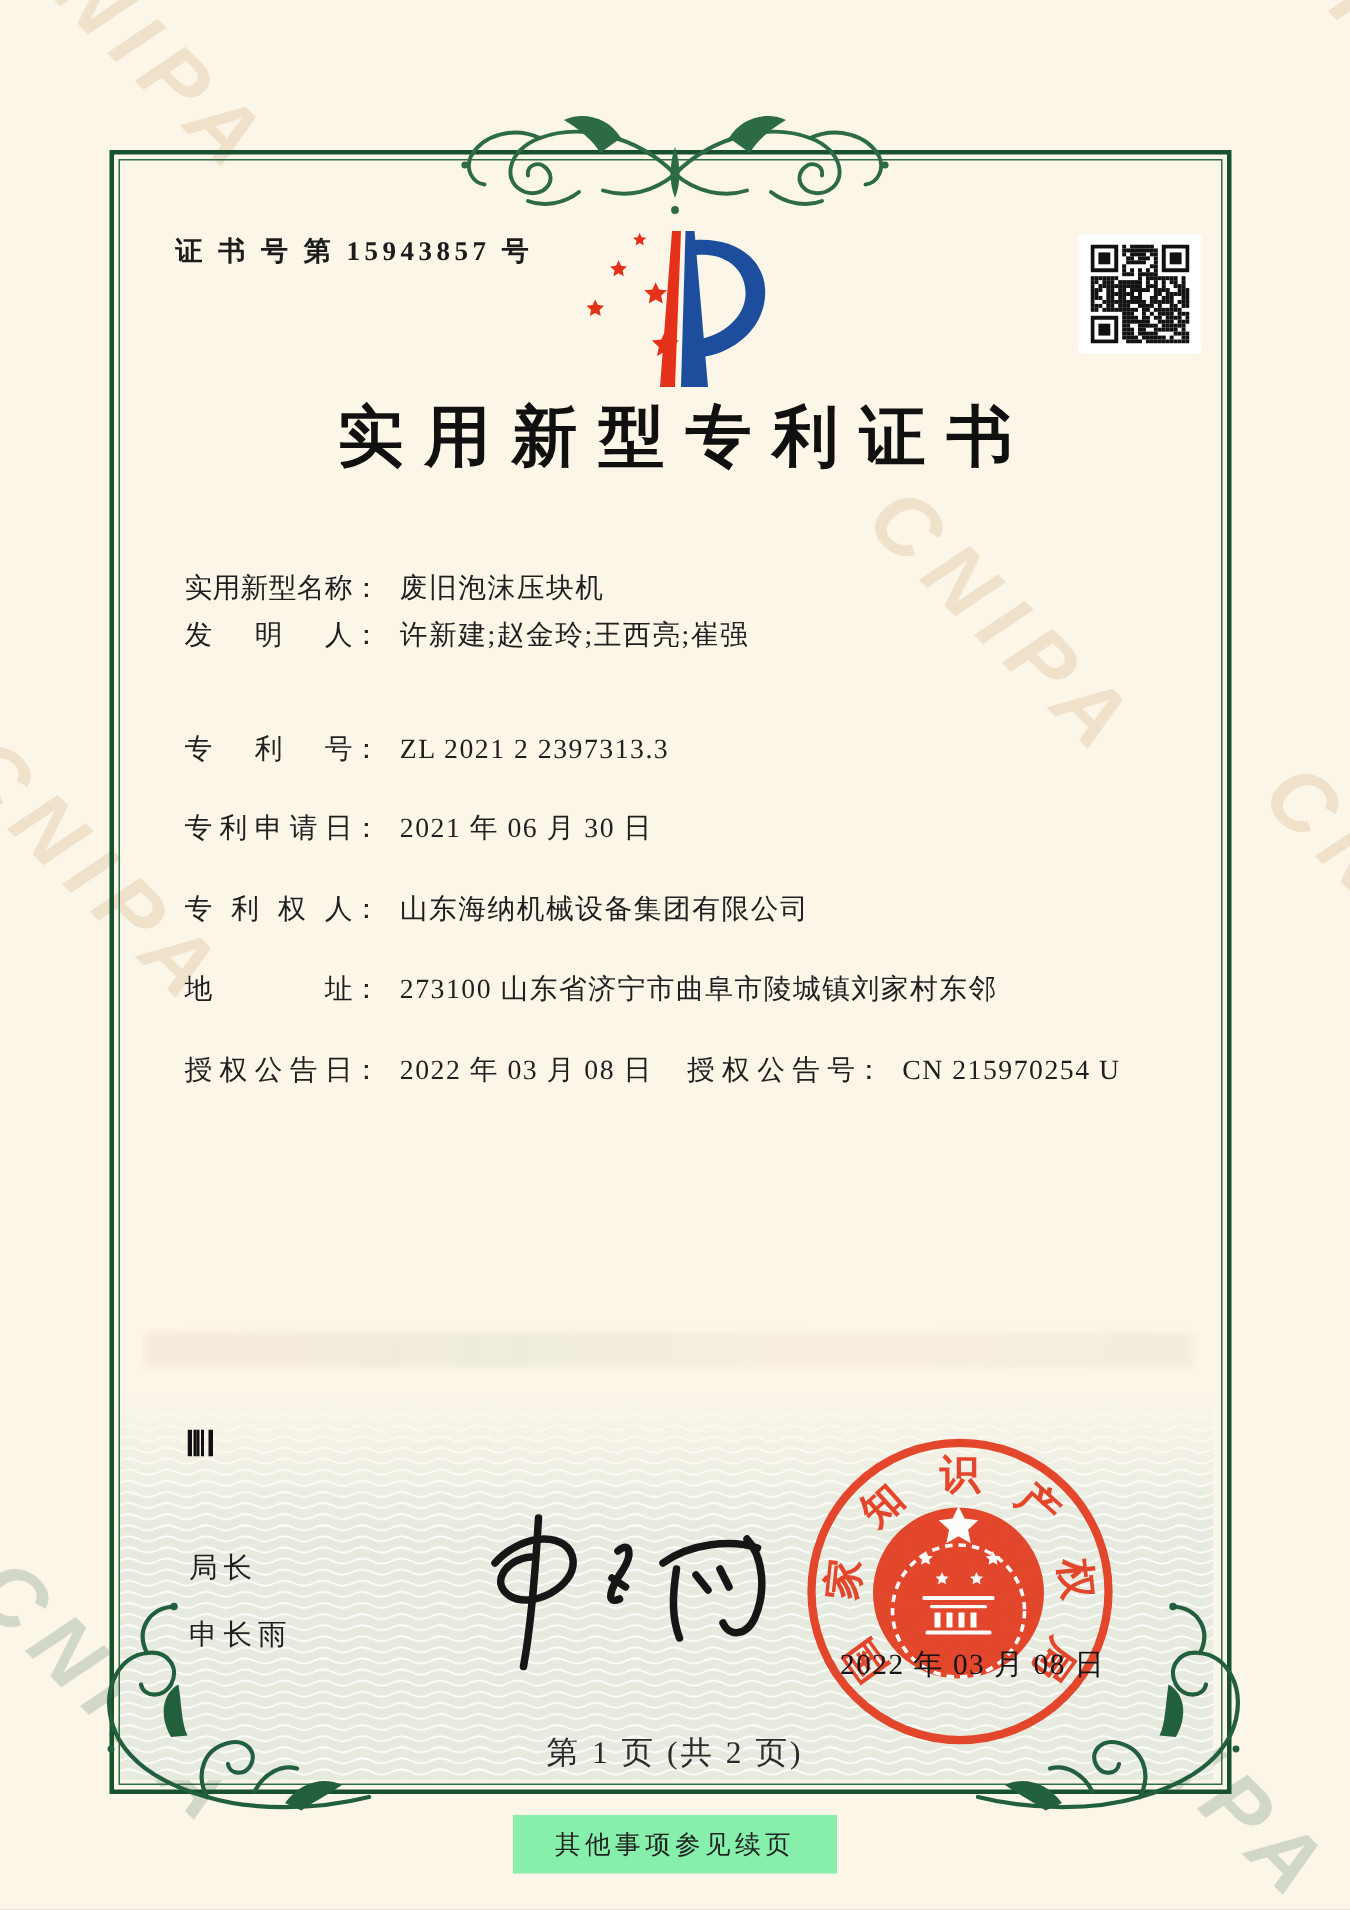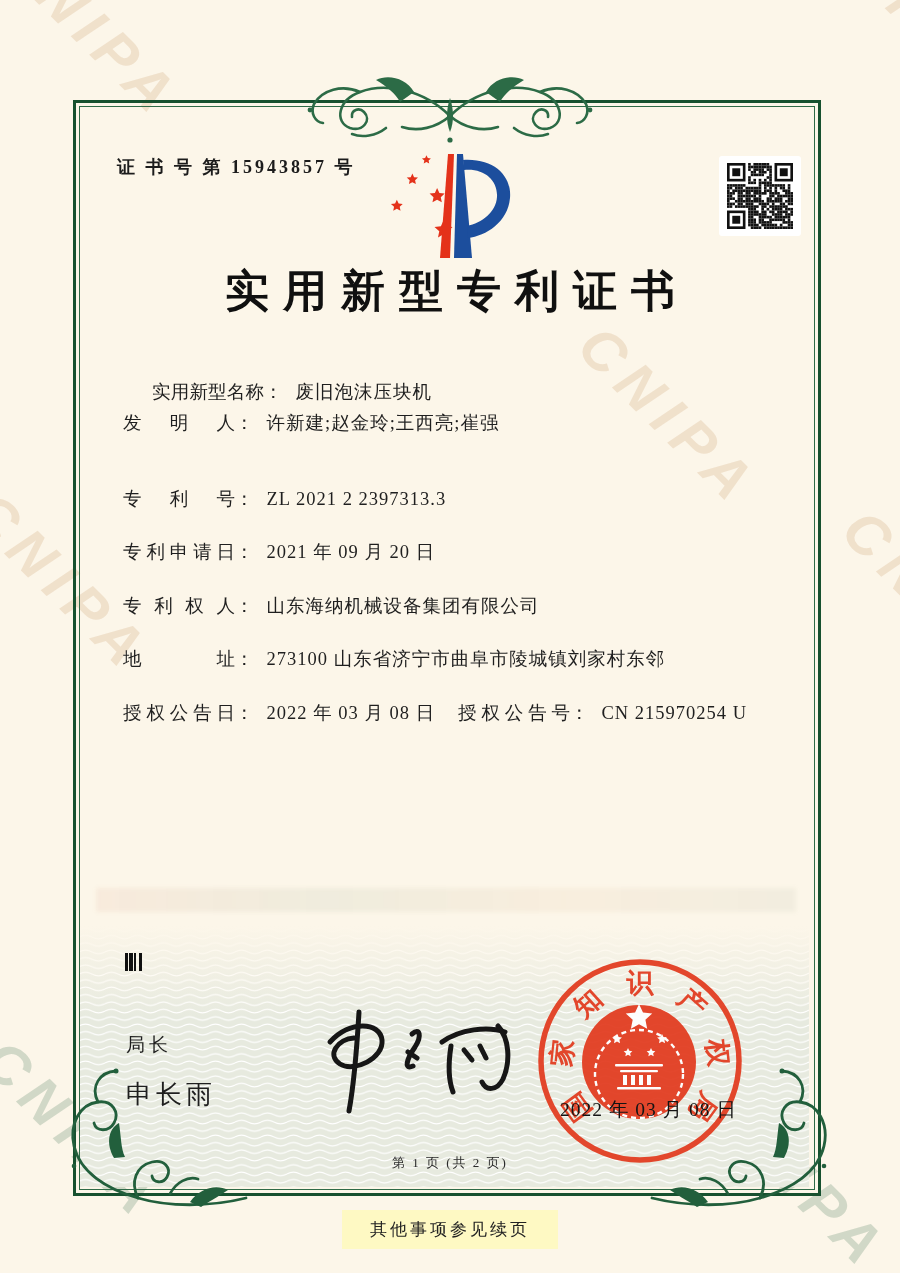--- a/index.html
+++ b/index.html
@@ -41,42 +41,42 @@
   .logo{position:absolute; left:380px; top:146px;}
   .qr-box{position:absolute; left:719px; top:156px; width:82px; height:80px;
     background:#ffffff; border-radius:3px;}
   .qr-box svg{position:absolute; left:8px; top:7px;}
   .title{position:absolute; left:0; top:262px; width:100%; text-align:center;
     font-size:44px; font-weight:bold; letter-spacing:14px; text-indent:14px; color:#101010;}
   
   .field{position:absolute; left:123px; font-size:18.5px; white-space:nowrap;}
   .field .fl{display:inline-block; width:112px; text-align:justify; text-align-last:justify; vertical-align:bottom;}
   .field .fv{margin-left:13px; letter-spacing:1px;}
-  .f0{top:379px;margin-left:29px;} .f1{top:410px;} .f2{top:486px;} .f3{top:539px;}
+  .f0{top:379px;} .f1{top:410px;} .f2{top:486px;} .f3{top:539px;}
   .f4{top:593px;} .f5{top:646px;} .f6{top:700px;}
   .f7{top:700px; left:458px;}
   
   .paras{position:absolute; left:123px; top:746px; width:676px;
     font-size:17.5px; line-height:2.07; text-align:justify; color:#1e1e1e;}
   .paras p{margin:0; text-indent:2em;}
   
   .barcode{position:absolute; left:125px; top:953px;}
   
   .sig-title{position:absolute; left:126px; top:1032px; font-size:19px; letter-spacing:4px;}
-  .sig-name{position:absolute; left:126px; top:1077px; font-size:26px; letter-spacing:4px;}
+  .sig-name{position:absolute; left:126px; top:1077px; font-size:19px; letter-spacing:4px;}
   .sig-hand{position:absolute; left:292px; top:1006px;}
   
   .seal{position:absolute; left:535px; top:956px;}
   .seal-date{position:absolute; left:560px; top:1096px; font-size:19.5px;
     letter-spacing:1px; color:#141414; z-index:6; white-space:nowrap;}
   
   .page-num{position:absolute; left:0; top:1154px; width:100%; text-align:center;
-    font-size:13px; letter-spacing:2px; color:#2a2a2a; z-index:3;}
+    font-size:21px; letter-spacing:2px; color:#2a2a2a; z-index:3;}
   .foot-note{position:absolute; left:50%; top:1210px; transform:translateX(-50%);
-    background:#fef9c3; padding:8px 28px; font-size:17px; letter-spacing:3px; color:#222;}
+    background:#86efac; padding:8px 28px; font-size:17px; letter-spacing:3px; color:#222;}
   
   .orn{position:absolute; z-index:4; pointer-events:none;}
   .orn-top{left:290px; top:70px;}
   .orn-bl{left:50px; top:1066px;}
   .orn-br{left:648px; top:1066px; transform:scaleX(-1);}
 </style>
 </head>
 <body>
 
 <div class="page">
@@ -504,21 +504,21 @@
   <div class="field f0">
     <span class="fl">实用新型名称</span><span>：</span><span class="fv">废旧泡沫压块机</span>
   </div>
   <div class="field f1">
     <span class="fl">发明人</span><span>：</span><span class="fv">许新建;赵金玲;王西亮;崔强</span>
   </div>
   <div class="field f2">
     <span class="fl">专利号</span><span>：</span><span class="fv">ZL 2021 2 2397313.3</span>
   </div>
   <div class="field f3">
-    <span class="fl">专利申请日</span><span>：</span><span class="fv">2021 年 09 月 20 日</span>
+    <span class="fl">专利申请日</span><span>：</span><span class="fv">2021 年 06 月 30 日</span>
   </div>
   <div class="field f4">
     <span class="fl">专利权人</span><span>：</span><span class="fv">山东海纳机械设备集团有限公司</span>
   </div>
   <div class="field f5">
     <span class="fl">地址</span><span>：</span><span class="fv">273100 山东省济宁市曲阜市陵城镇刘家村东邻</span>
   </div>
   <div class="field f6">
     <span class="fl">授权公告日</span><span>：</span><span class="fv">2022 年 03 月 08 日</span>
   </div>

